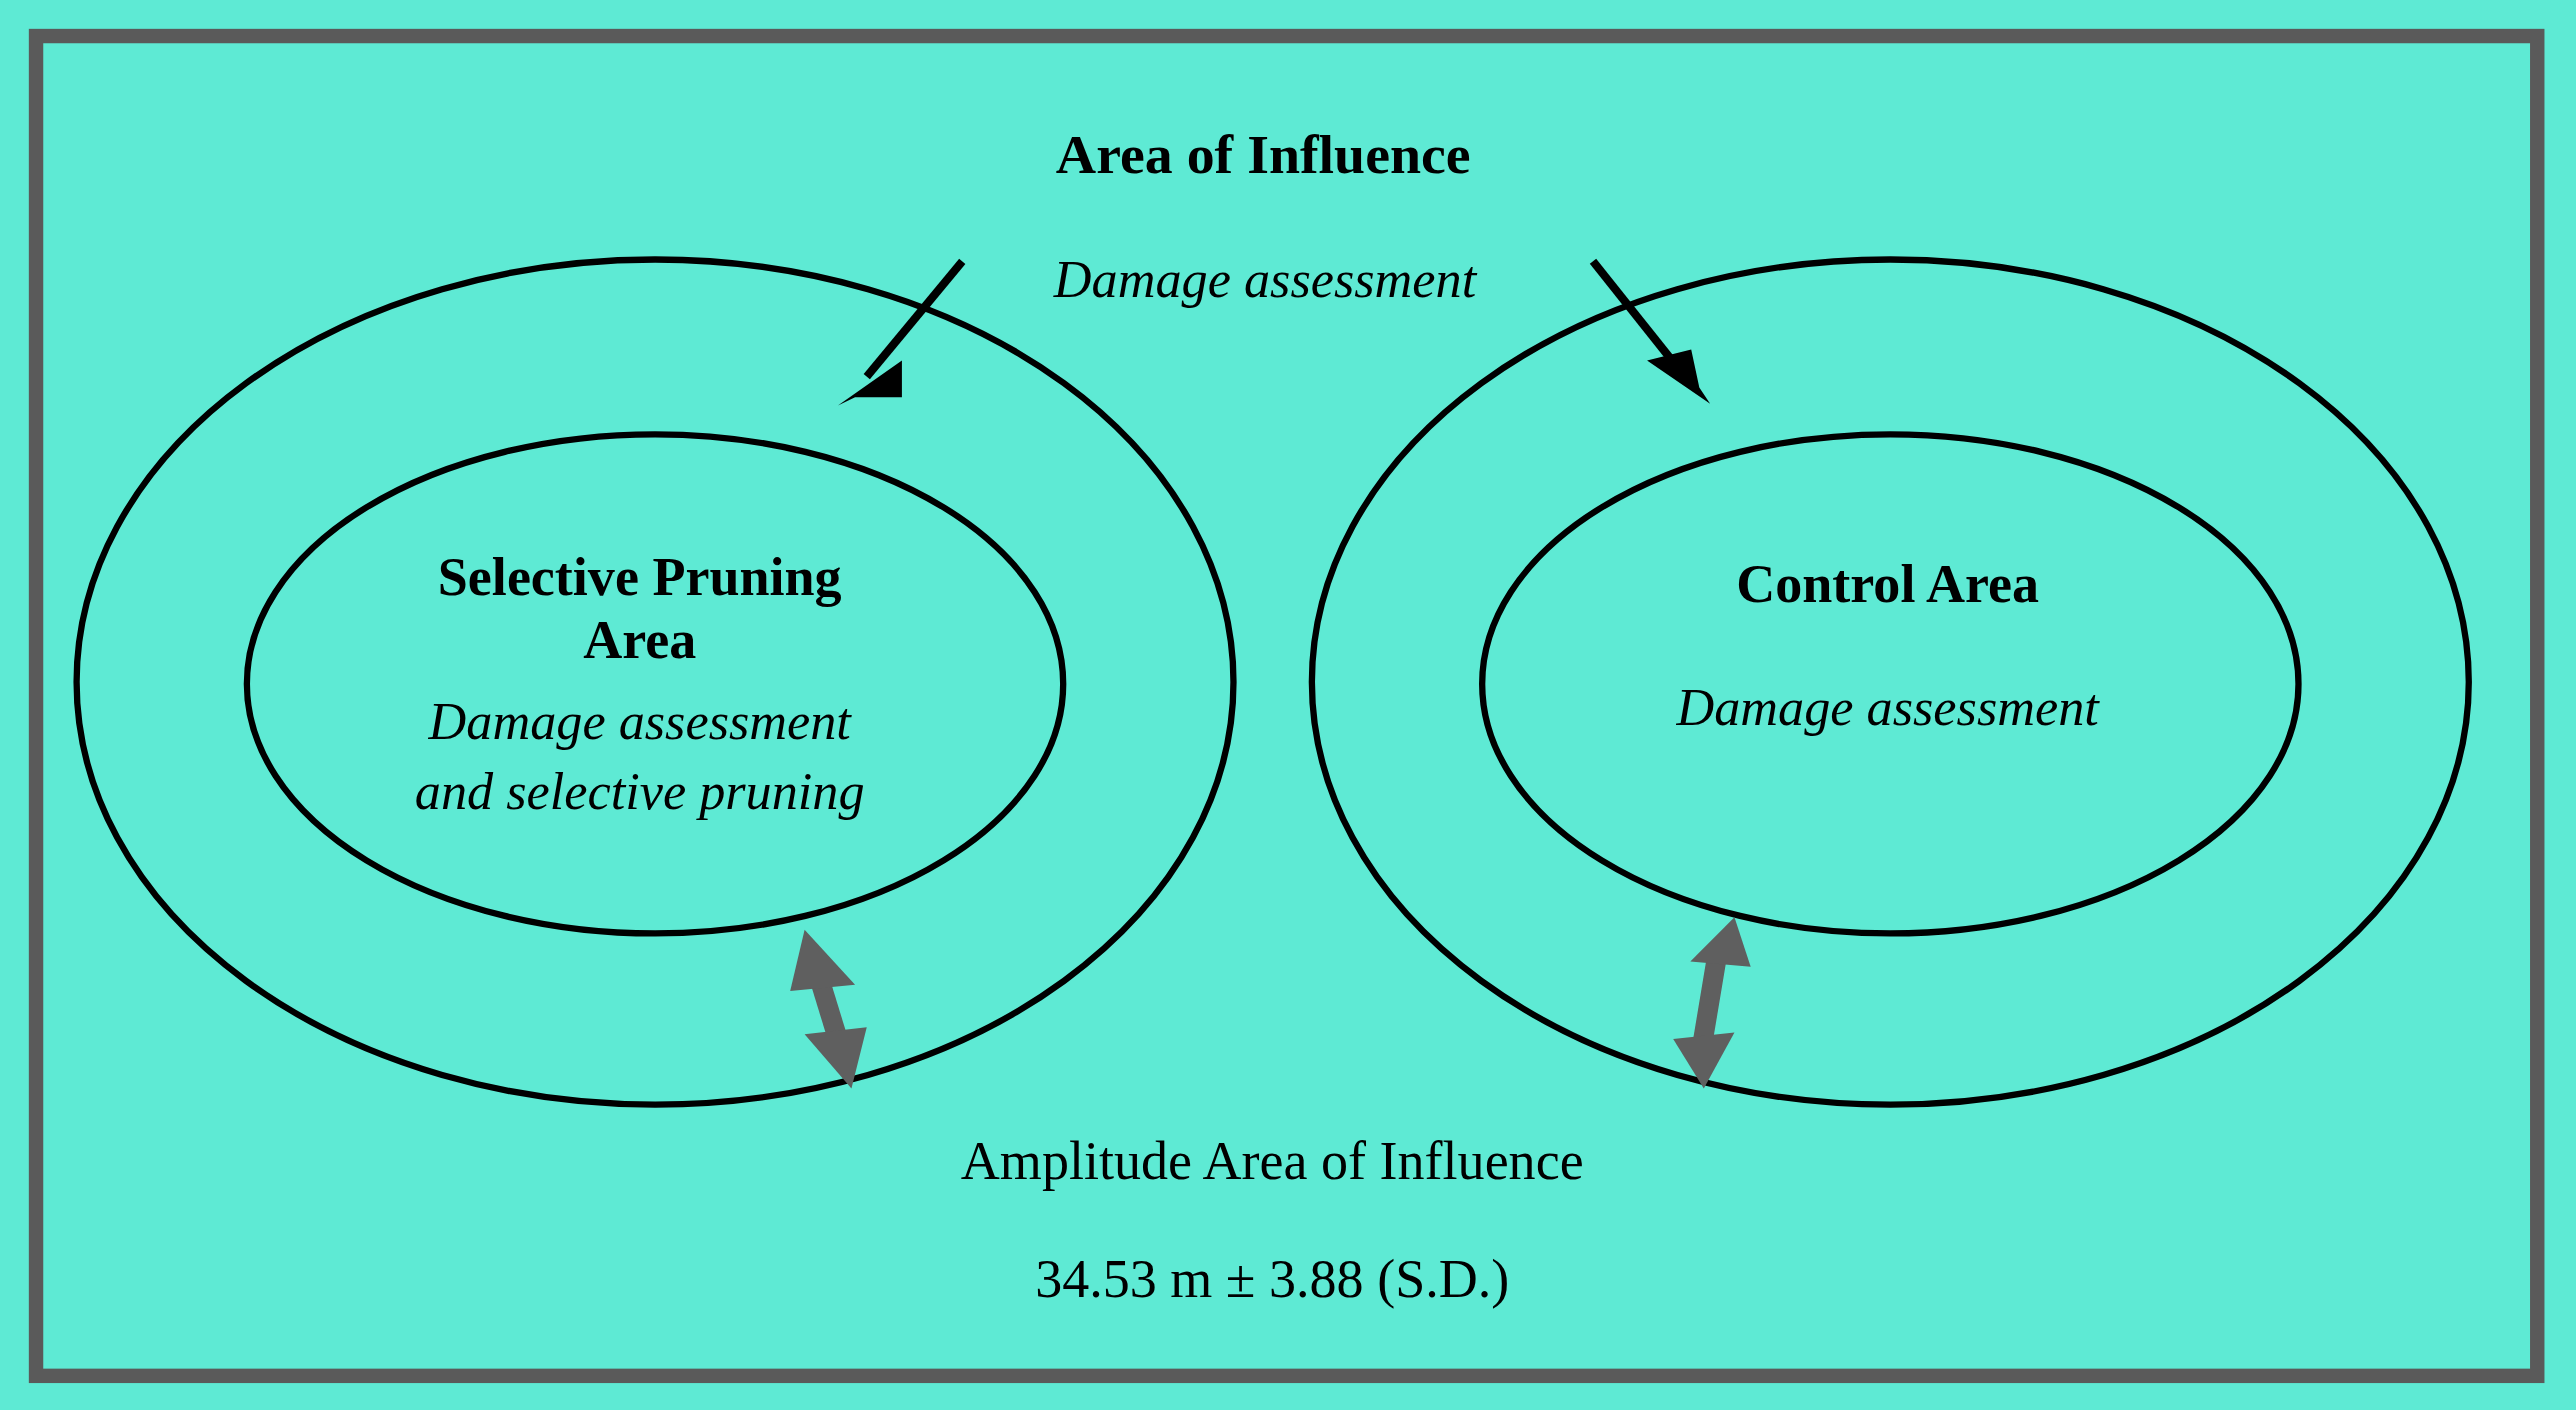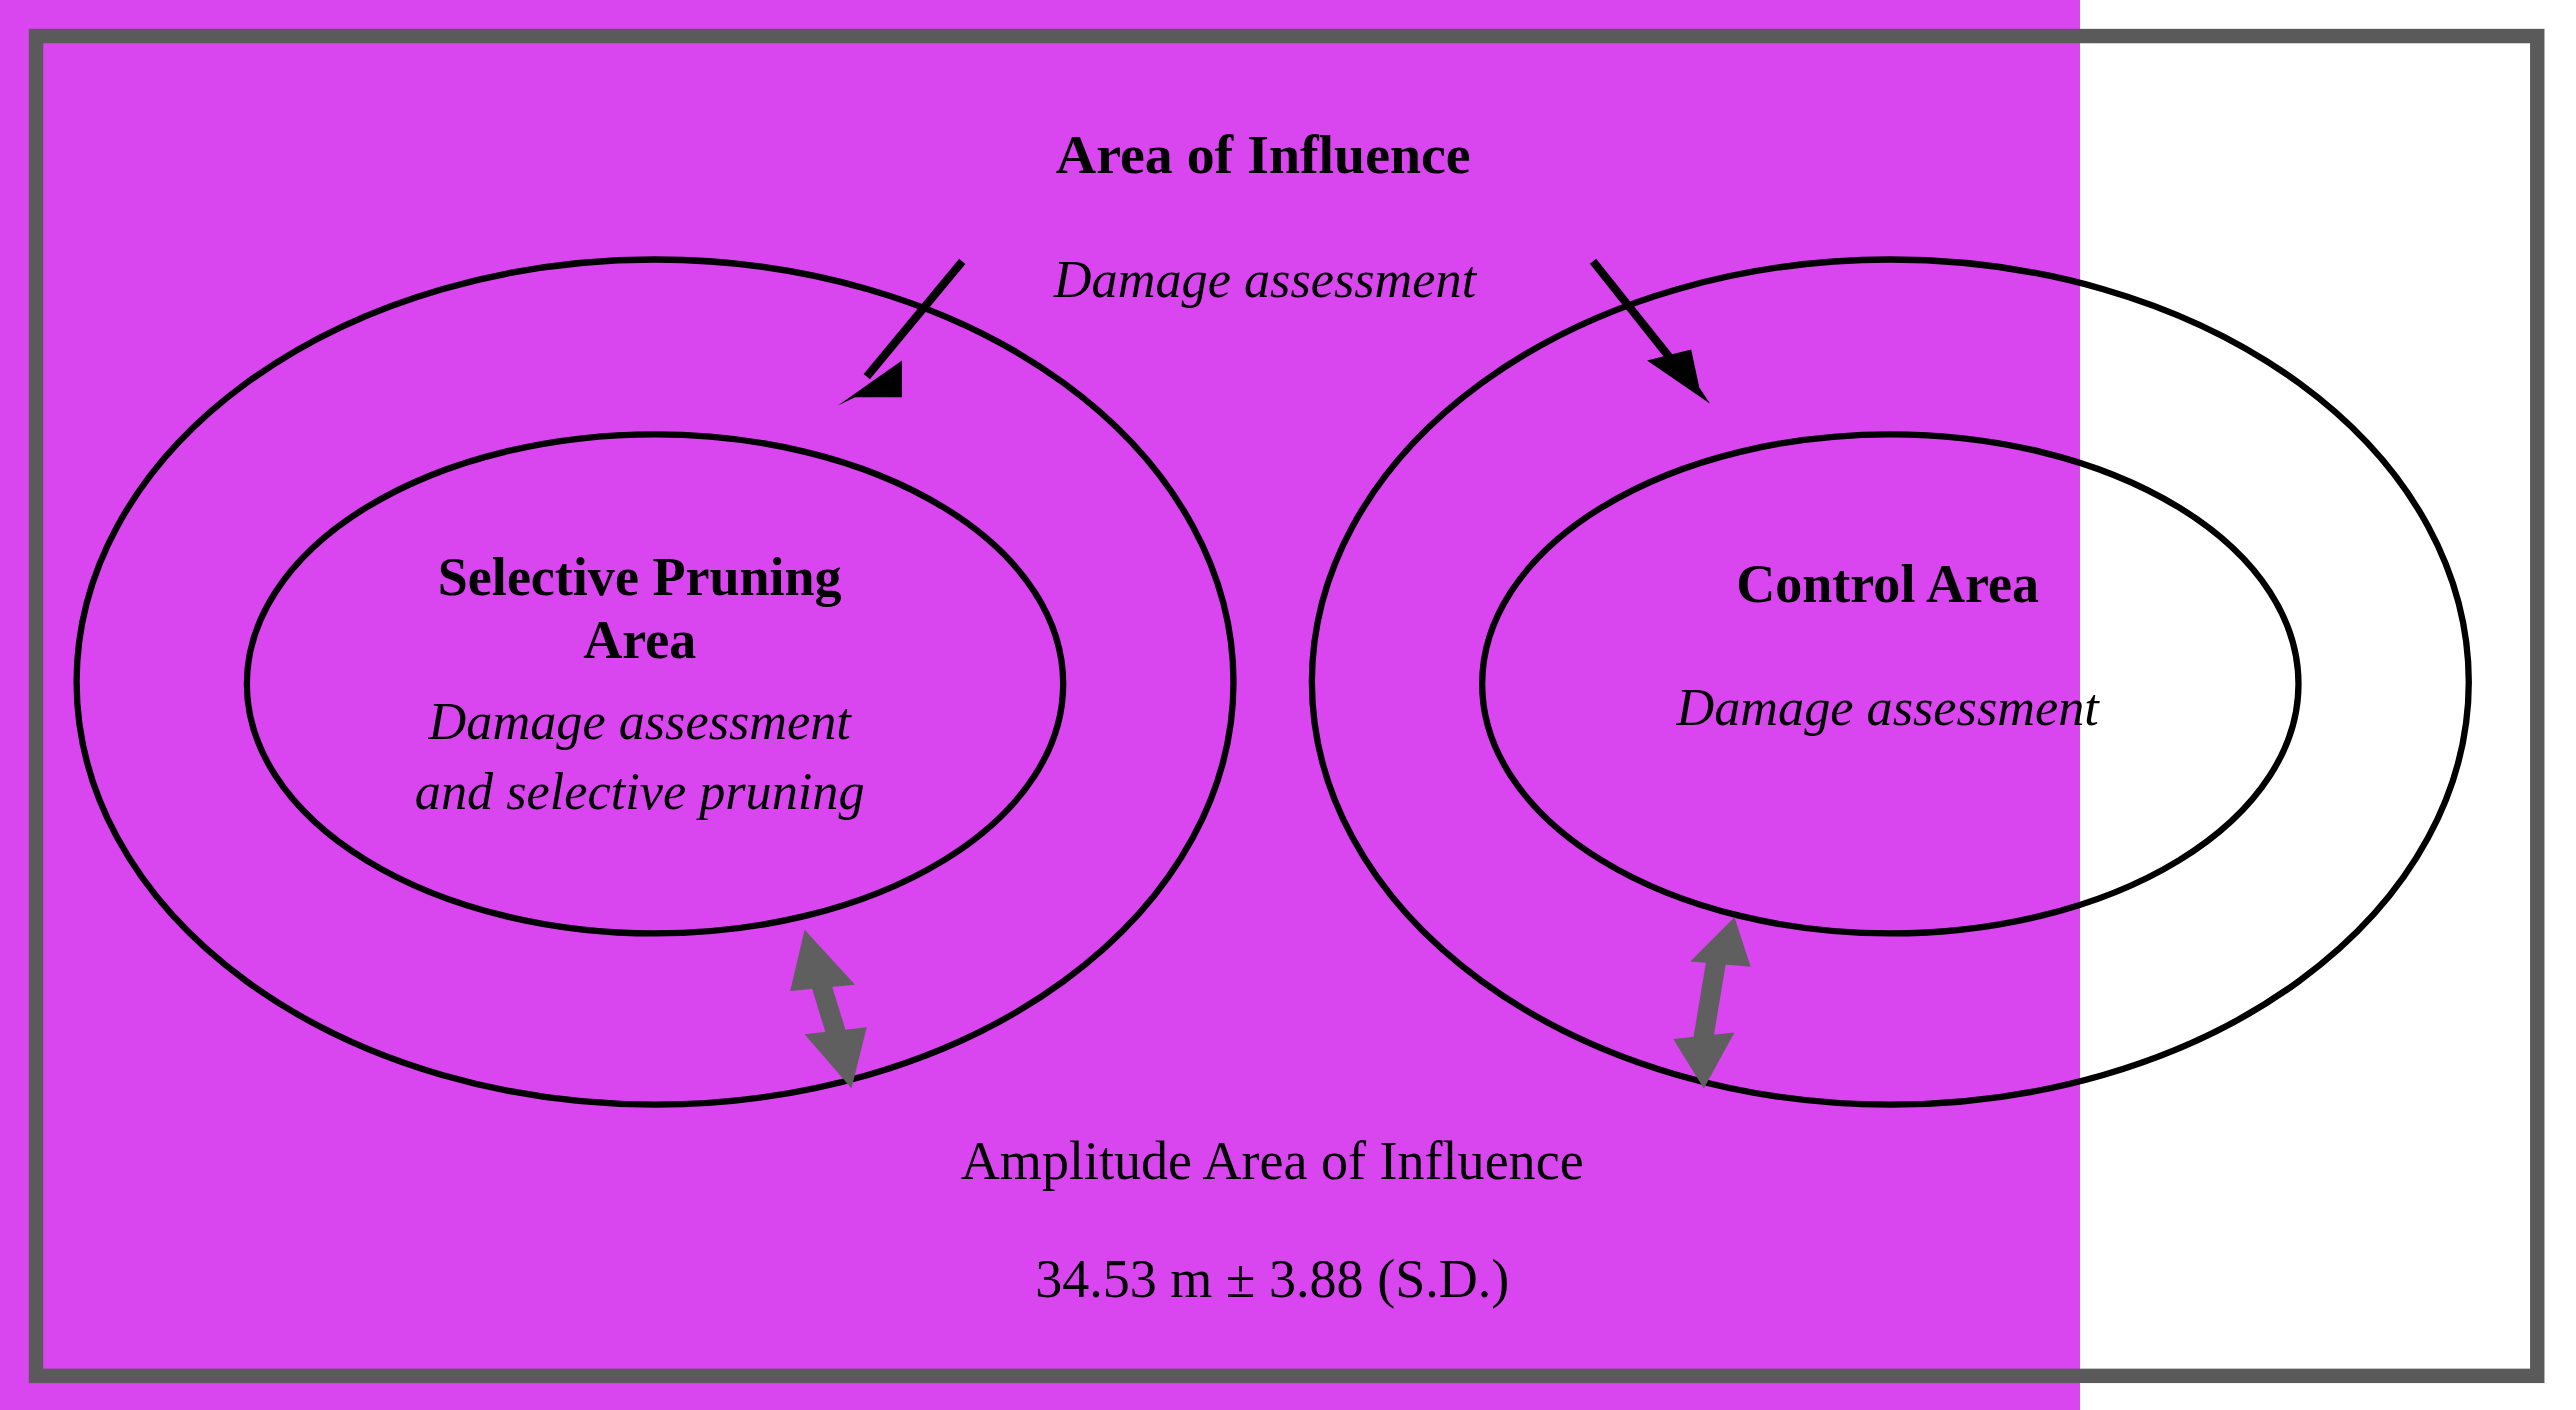--- a/index.html
+++ b/index.html
@@ -8,23 +8,23 @@
     background: #ffffff;
   }
   body {
     width: 2576px;
     height: 1411px;
     font-family: "Liberation Serif", "DejaVu Serif", serif;
     overflow: hidden;
   }
   #figure-root {
     position: relative;
-    width: 2080px;
+    width: 2576px;
     height: 1411px;
-    background: #d946ef;
+    background: #5eead4;
   }
   #diagram-svg {
     position: absolute;
     left: 0;
     top: 0;
     width: 2576px;
     height: 1411px;
     display: block;
   }
   .svg-text {

